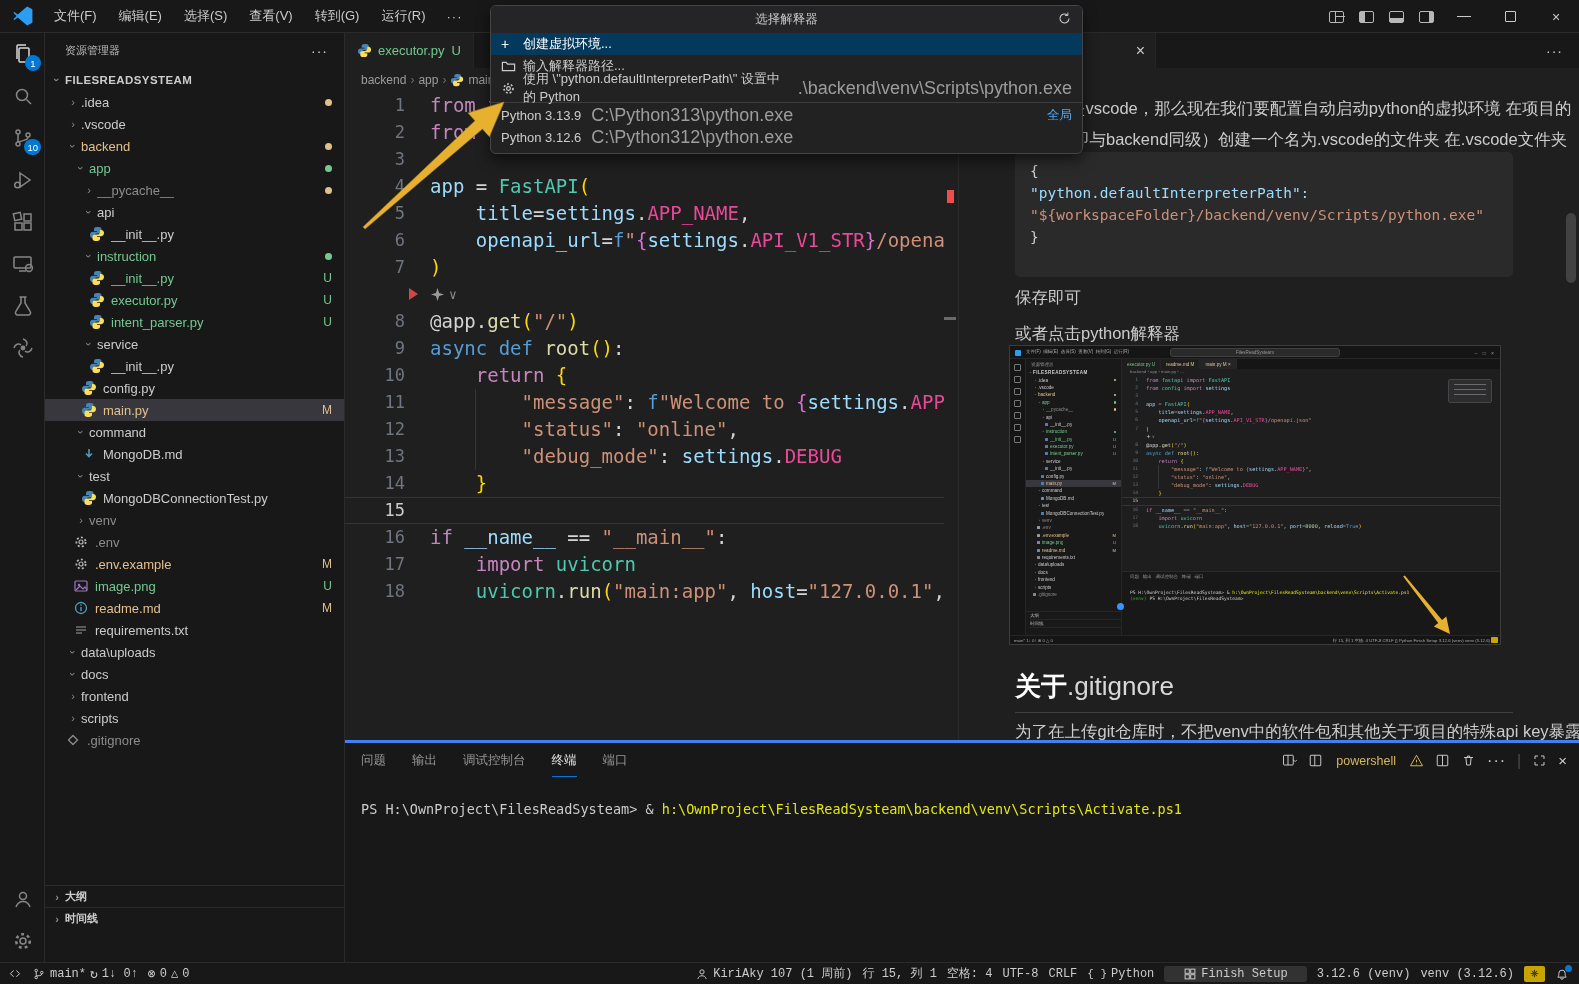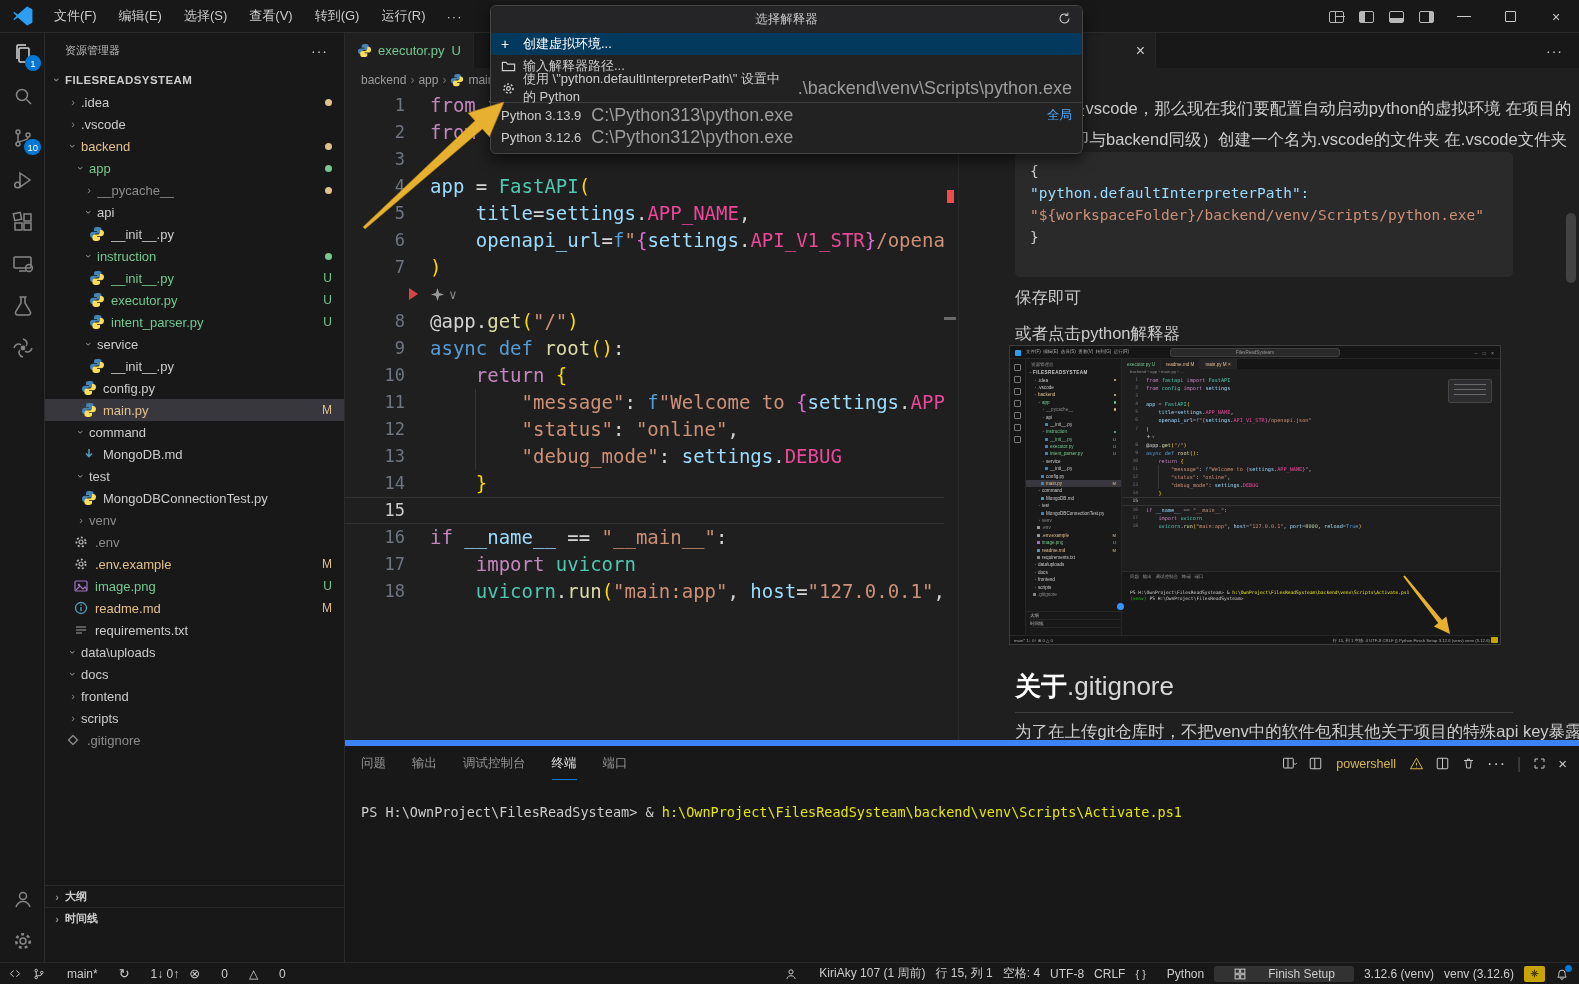--- a/index.html
+++ b/index.html
@@ -127,36 +127,36 @@
   #mini-hover i { display:block; height:1px; background:#6a6a6a; margin:4px 5px 0; }
   #mini-term { position:absolute; left:0; right:0; top:212px; bottom:0; border-top:1px solid #2b2b2b; background:#181818; }
   #mini-term-tabs { font-size:4.5px; color:#999; padding:2px 0 0 8px; white-space:pre; }
   #mini-term-body { position:absolute; left:8px; top:18px; font-family:"DejaVu Sans Mono", monospace; font-size:4.6px; }
   #mini-term-body .term-line { height:6.4px; line-height:6.4px; white-space:pre; }
   #mini-status { position:absolute; left:0; right:0; bottom:0; height:9px; background:#151515; border-top:1px solid #262626; font-size:4.3px; color:#aaa; display:flex; align-items:center; justify-content:space-between; padding:0 10px 0 4px; }
   #mini-gold { position:absolute; right:2px; bottom:1.5px; width:7px; height:6px; background:#c8a400; border-radius:1px; }
   #mini-arrow { position:absolute; left:388px; top:226px; z-index:3; }
 
   
-  #terminal { position:absolute; left:345px; top:740px; width:1234px; height:222px; background:#181818; border-top:6px solid #3b82f6; }
+  #terminal { position:absolute; left:345px; top:740px; width:1234px; height:222px; background:#181818; border-top:3px solid #3b82f6; }
   #term-tabs { display:flex; gap:26px; padding-left:16px; height:35px; align-items:center; font-size:12.5px; color:#969696; }
   .term-tab.on { color:#e7e7e7; border-bottom:1px solid #0078d4; padding:8px 0 7px; }
   #term-actions { position:absolute; right:12px; top:0; height:35px; display:flex; align-items:center; gap:11px; color:#cccccc; }
   #term-actions svg { width:15px; height:15px; stroke:#cccccc; fill:none; stroke-width:1.3; }
   .ps-label { color:#d6b85a; font-size:12.5px; margin:0 2px; }
   .t-sep { color:#4a4a4a; }
   #term-body { position:absolute; left:16px; top:56px; font-family:"DejaVu Sans Mono", monospace; font-size:13.5px; }
   .term-line { position:relative; height:21px; line-height:21px; white-space:pre; }
   .term-line.has-dot::before { content:''; position:absolute; left:-13px; top:7px; width:7px; height:7px; border-radius:50%; background:#3794ff; }
   .c-fg { color:#cccccc; } .c-yel { color:#e5e510; } .c-grn { color:#16c60c; }
 
   
   #statusbar { position:absolute; left:0; top:962px; width:1579px; height:22px; background:#181818; border-top:1px solid #2b2b2b; display:flex; align-items:center; justify-content:space-between; font-size:12px; color:#cccccc; padding:0 10px 0 8px; z-index:5; }
   .st-group { display:flex; align-items:center; gap:10px; height:22px; }
-  .st-item { display:flex; align-items:center; gap:21px; white-space:nowrap; }
+  .st-item { display:flex; align-items:center; gap:4px; white-space:nowrap;font-family:Liberation Mono, monospace; }
   .st-item svg { width:14px; height:14px; stroke:#cccccc; fill:none; stroke-width:1.4; }
   .st-boxed { background:#323233; border-radius:3px; padding:1px 19px; }
   .st-gold { width:21px; height:16px; background:#c8a400; border-radius:2px; display:flex; align-items:center; justify-content:center; }
   .st-gold svg { stroke:#4a3f00; width:11px; height:11px; stroke-width:2; }
   .bell-wrap { position:relative; }
   .bell-dot { position:absolute; right:-3px; top:-2px; width:7px; height:7px; border-radius:50%; background:#0078d4; }
 
   
   #quickpick { position:absolute; left:490px; top:5px; width:593px; background:#222222; border:1px solid #454545; border-radius:6px; z-index:40; box-shadow:0 6px 14px rgba(0,0,0,.55); overflow:hidden; }
   #qp-title { height:27px; display:flex; align-items:center; justify-content:center; font-size:12.5px; color:#cccccc; position:relative; background:#252527; }

